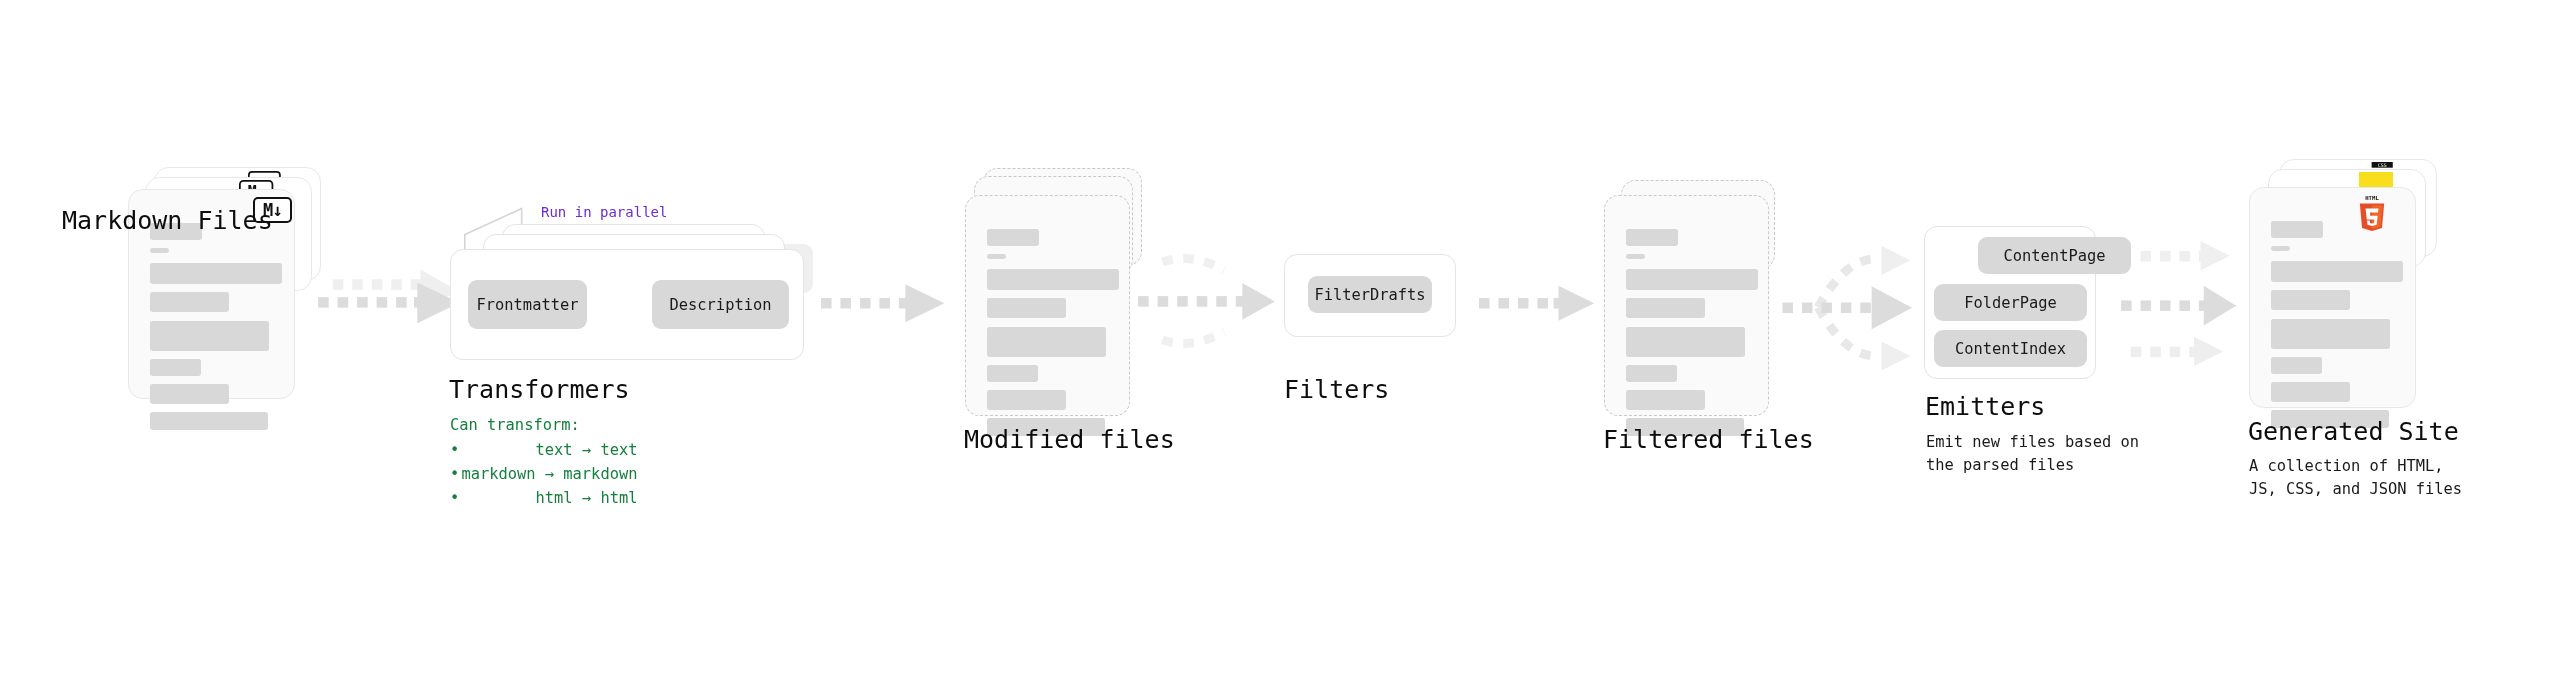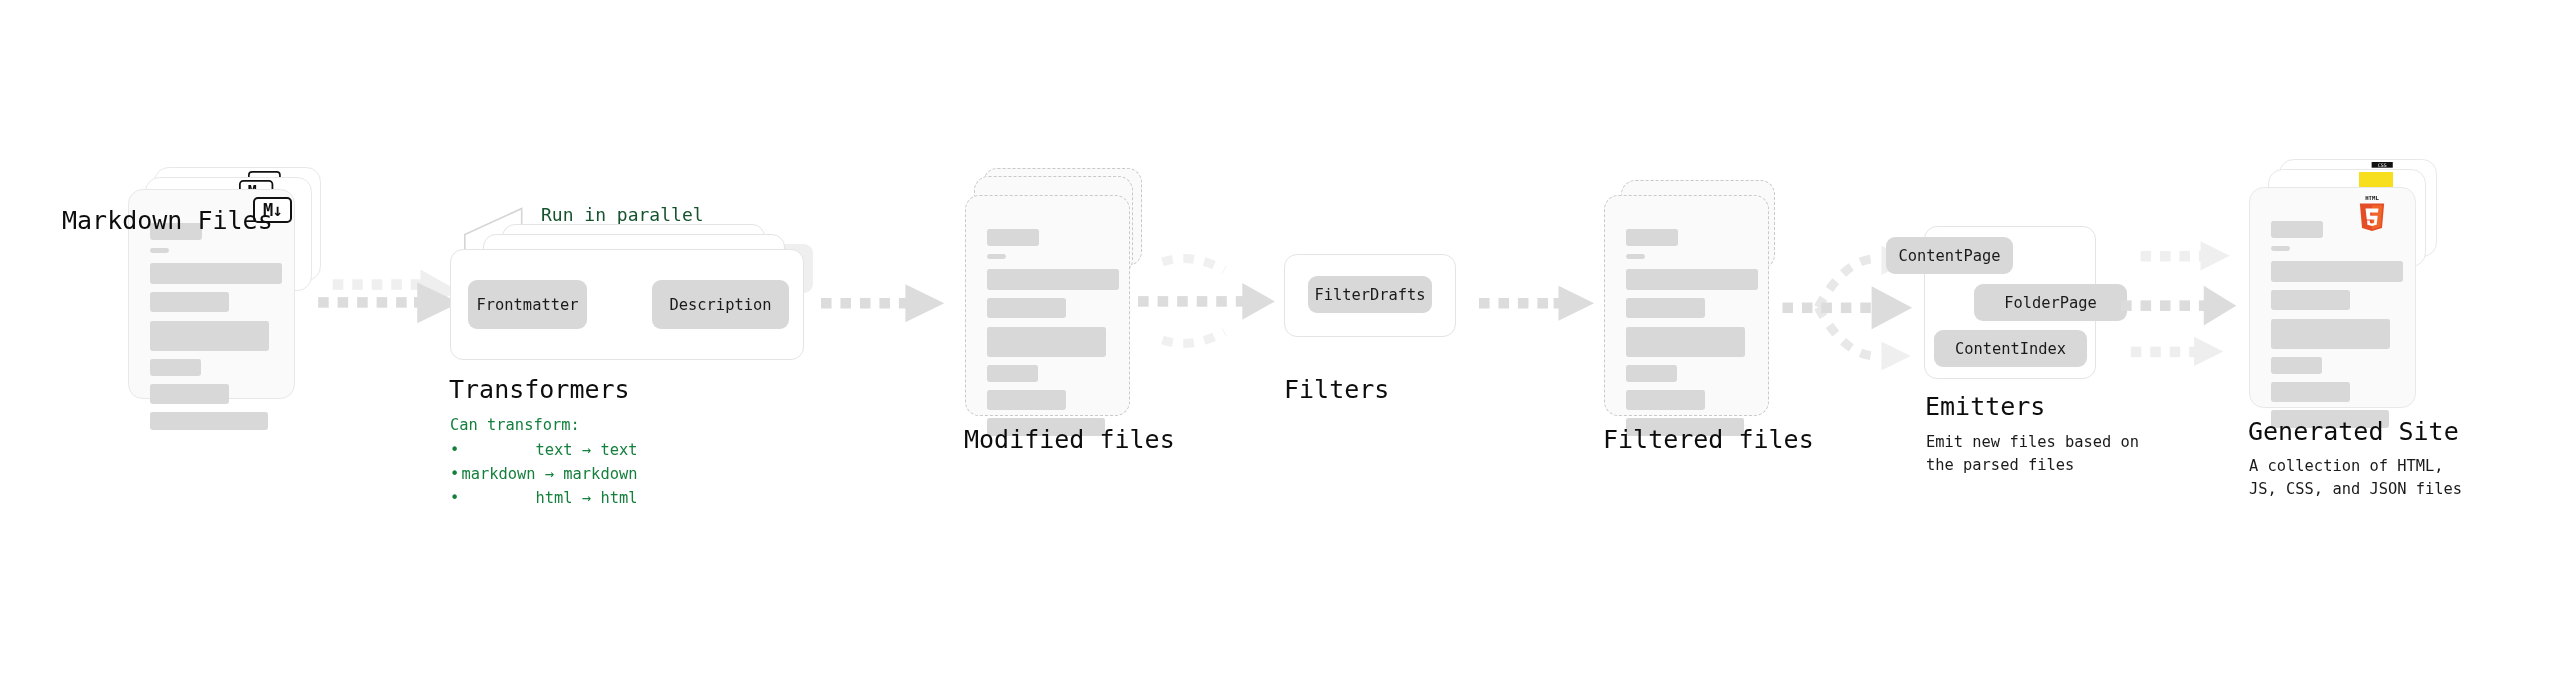--- a/index.html
+++ b/index.html
@@ -61,21 +61,21 @@
   .caption {
     position: absolute; font-size: 15.4px; color: #1a1a1a;
     line-height: 1.5; white-space: pre-line;
   }
   .bullets { position: absolute; font-size: 15.4px; color: #15803d; line-height: 1.55; }
   .bullets .lead { margin-bottom: 1.6px; }
   .bullets ul { list-style: none; text-align: right; }
   .bullets li { padding-left: 11.4px; position: relative; }
   .bullets li:before { content: "\2022"; position: absolute; left: 0; }
   .parallel-label {
-    position: absolute; font-size: 18px; color: #14532d; white-space: nowrap;
+    position: absolute; font-size: 14px; color: #6d28d9; white-space: nowrap;
   }
   svg { position: absolute; overflow: visible; }
 </style>
 </head>
 <body>
 
 <div id="stage">
 
   <div class="doc-stack">
     <div class="doc-card ghost" style="left:154px; top:167px; width:167px; height:114px;"></div>
@@ -266,24 +266,24 @@
         <rect x="32" y="82" width="13" height="13"></rect>
       <rect x="56" y="82" width="13" height="13"></rect>
         <rect x="80" y="82" width="13" height="13"></rect>
       <rect x="104" y="82" width="13" height="13"></rect>
       <polygon points="118,62 168,88.5 118,115"></polygon>
     </g>
   </svg>
 
   <div class="group-box" style="left:1924px; top:226px; width:172px; height:153px;">
   </div>
-  <div class="chip" style="left:1886px; top:237px; width:127px; height:37px;">
+  <div class="chip" style="left:1978px; top:237px; width:153px; height:37px;">
     <span>ContentPage</span>
   </div>
-  <div class="chip" style="left:1934px; top:284px; width:153px; height:37px;margin-left:40px;">
+  <div class="chip" style="left:1934px; top:284px; width:153px; height:37px;">
     <span>FolderPage</span>
   </div>
   <div class="chip" style="left:1934px; top:330px; width:153px; height:37px;">
     <span>ContentIndex</span>
   </div>
 
   <div class="heading" style="left:1925px; top:392px;">Emitters</div>
   <div class="caption" style="left:1926px; top:431px;">Emit new files based on
 the parsed files</div>
 

